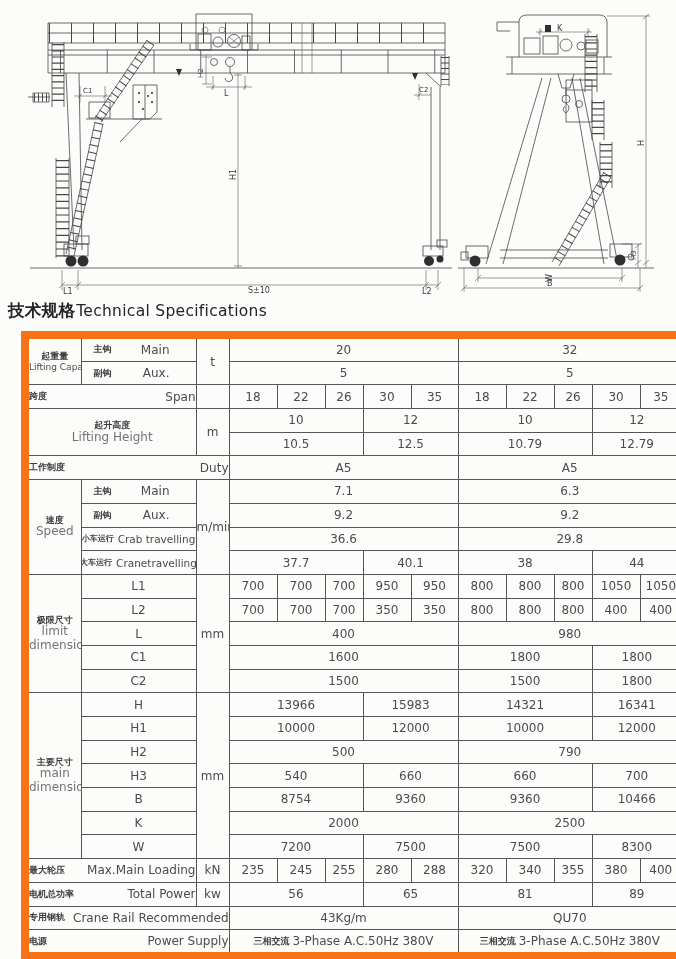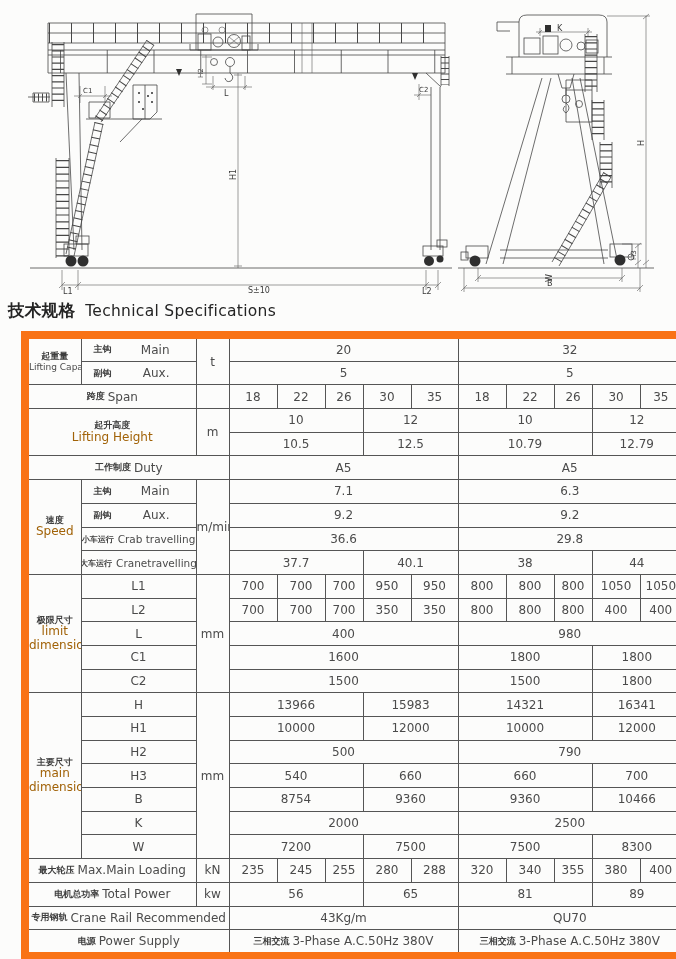--- a/index.html
+++ b/index.html
@@ -8,37 +8,37 @@
   .drawing-area{position:absolute;left:0;top:0;width:676px;height:299px;}
   .drawing-area svg{position:absolute;left:0;top:0;}
   .dwg{stroke:#474747;stroke-width:0.8;fill:none;}
   .dwg-thin{stroke:#5a5a5a;stroke-width:0.6;fill:none;}
   .rungs{stroke:#474747;fill:none;}
   .fillb{fill:#2f2f2f;stroke:none;}
   .dimtxt{font-family:"DejaVu Sans",sans-serif;font-size:8px;fill:#3a3a3a;stroke:none;}
   .dimtxt.small{font-size:7px;}
   .page-title{position:absolute;left:8px;top:300px;color:#242424;letter-spacing:0.3px;white-space:nowrap;}
   .page-title .zh-t{font-weight:bold;font-size:16.5px;}
-  .page-title .en-t{font-size:15.5px;margin-left:10px;}
+  .page-title .en-t{font-size:15.5px;margin-left:1px;}
   table.spec{position:absolute;left:7px;top:331px;width:662px;border-collapse:collapse;
              table-layout:fixed;border:8px solid #f97316;margin-left:14px;}
   table.spec td{border:1px solid #555;padding:0;text-align:center;vertical-align:middle;
                 color:#4b4b4b;font-size:12px;overflow:hidden;white-space:nowrap;height:21.7px;}
   table.spec tr{height:23.7px;}
   td.k-u{font-size:11.5px;color:#4b4b4b;}
   td.k-sub{text-align:left;padding-left:24px;}
   .zh{font-size:9px;font-weight:bold;color:#3d3d3d;}
   .en{font-size:12px;color:#4b4b4b;}
   .ens{font-size:9px;color:#4b4b4b;}
-  .en2{font-size:12px;color:#a16207;}
+  .en2{font-size:12px;color:#737373;}
   .stackcell div{line-height:1.15;}
   .pw{display:flex;align-items:center;justify-content:center;gap:3px;}
   .pw.pair{justify-content:space-between;padding:0 26px 0 12px;}
-  .pw.left{justify-content:center;}
-  .pw.tight{gap:4px;padding:0 14px;align-items:flex-end;}
+  .pw.left{justify-content:space-between;}
+  .pw.tight{gap:4px;padding:0 14px;}
   .pw.tight .en{font-size:10.5px;}
   .pw.tight .zh{font-size:8px;}
 </style>
 </head>
 <body>
 
 <div class="page">
 
   <div class="drawing-area">
     <svg width="676" height="299" viewBox="0 0 676 299">

